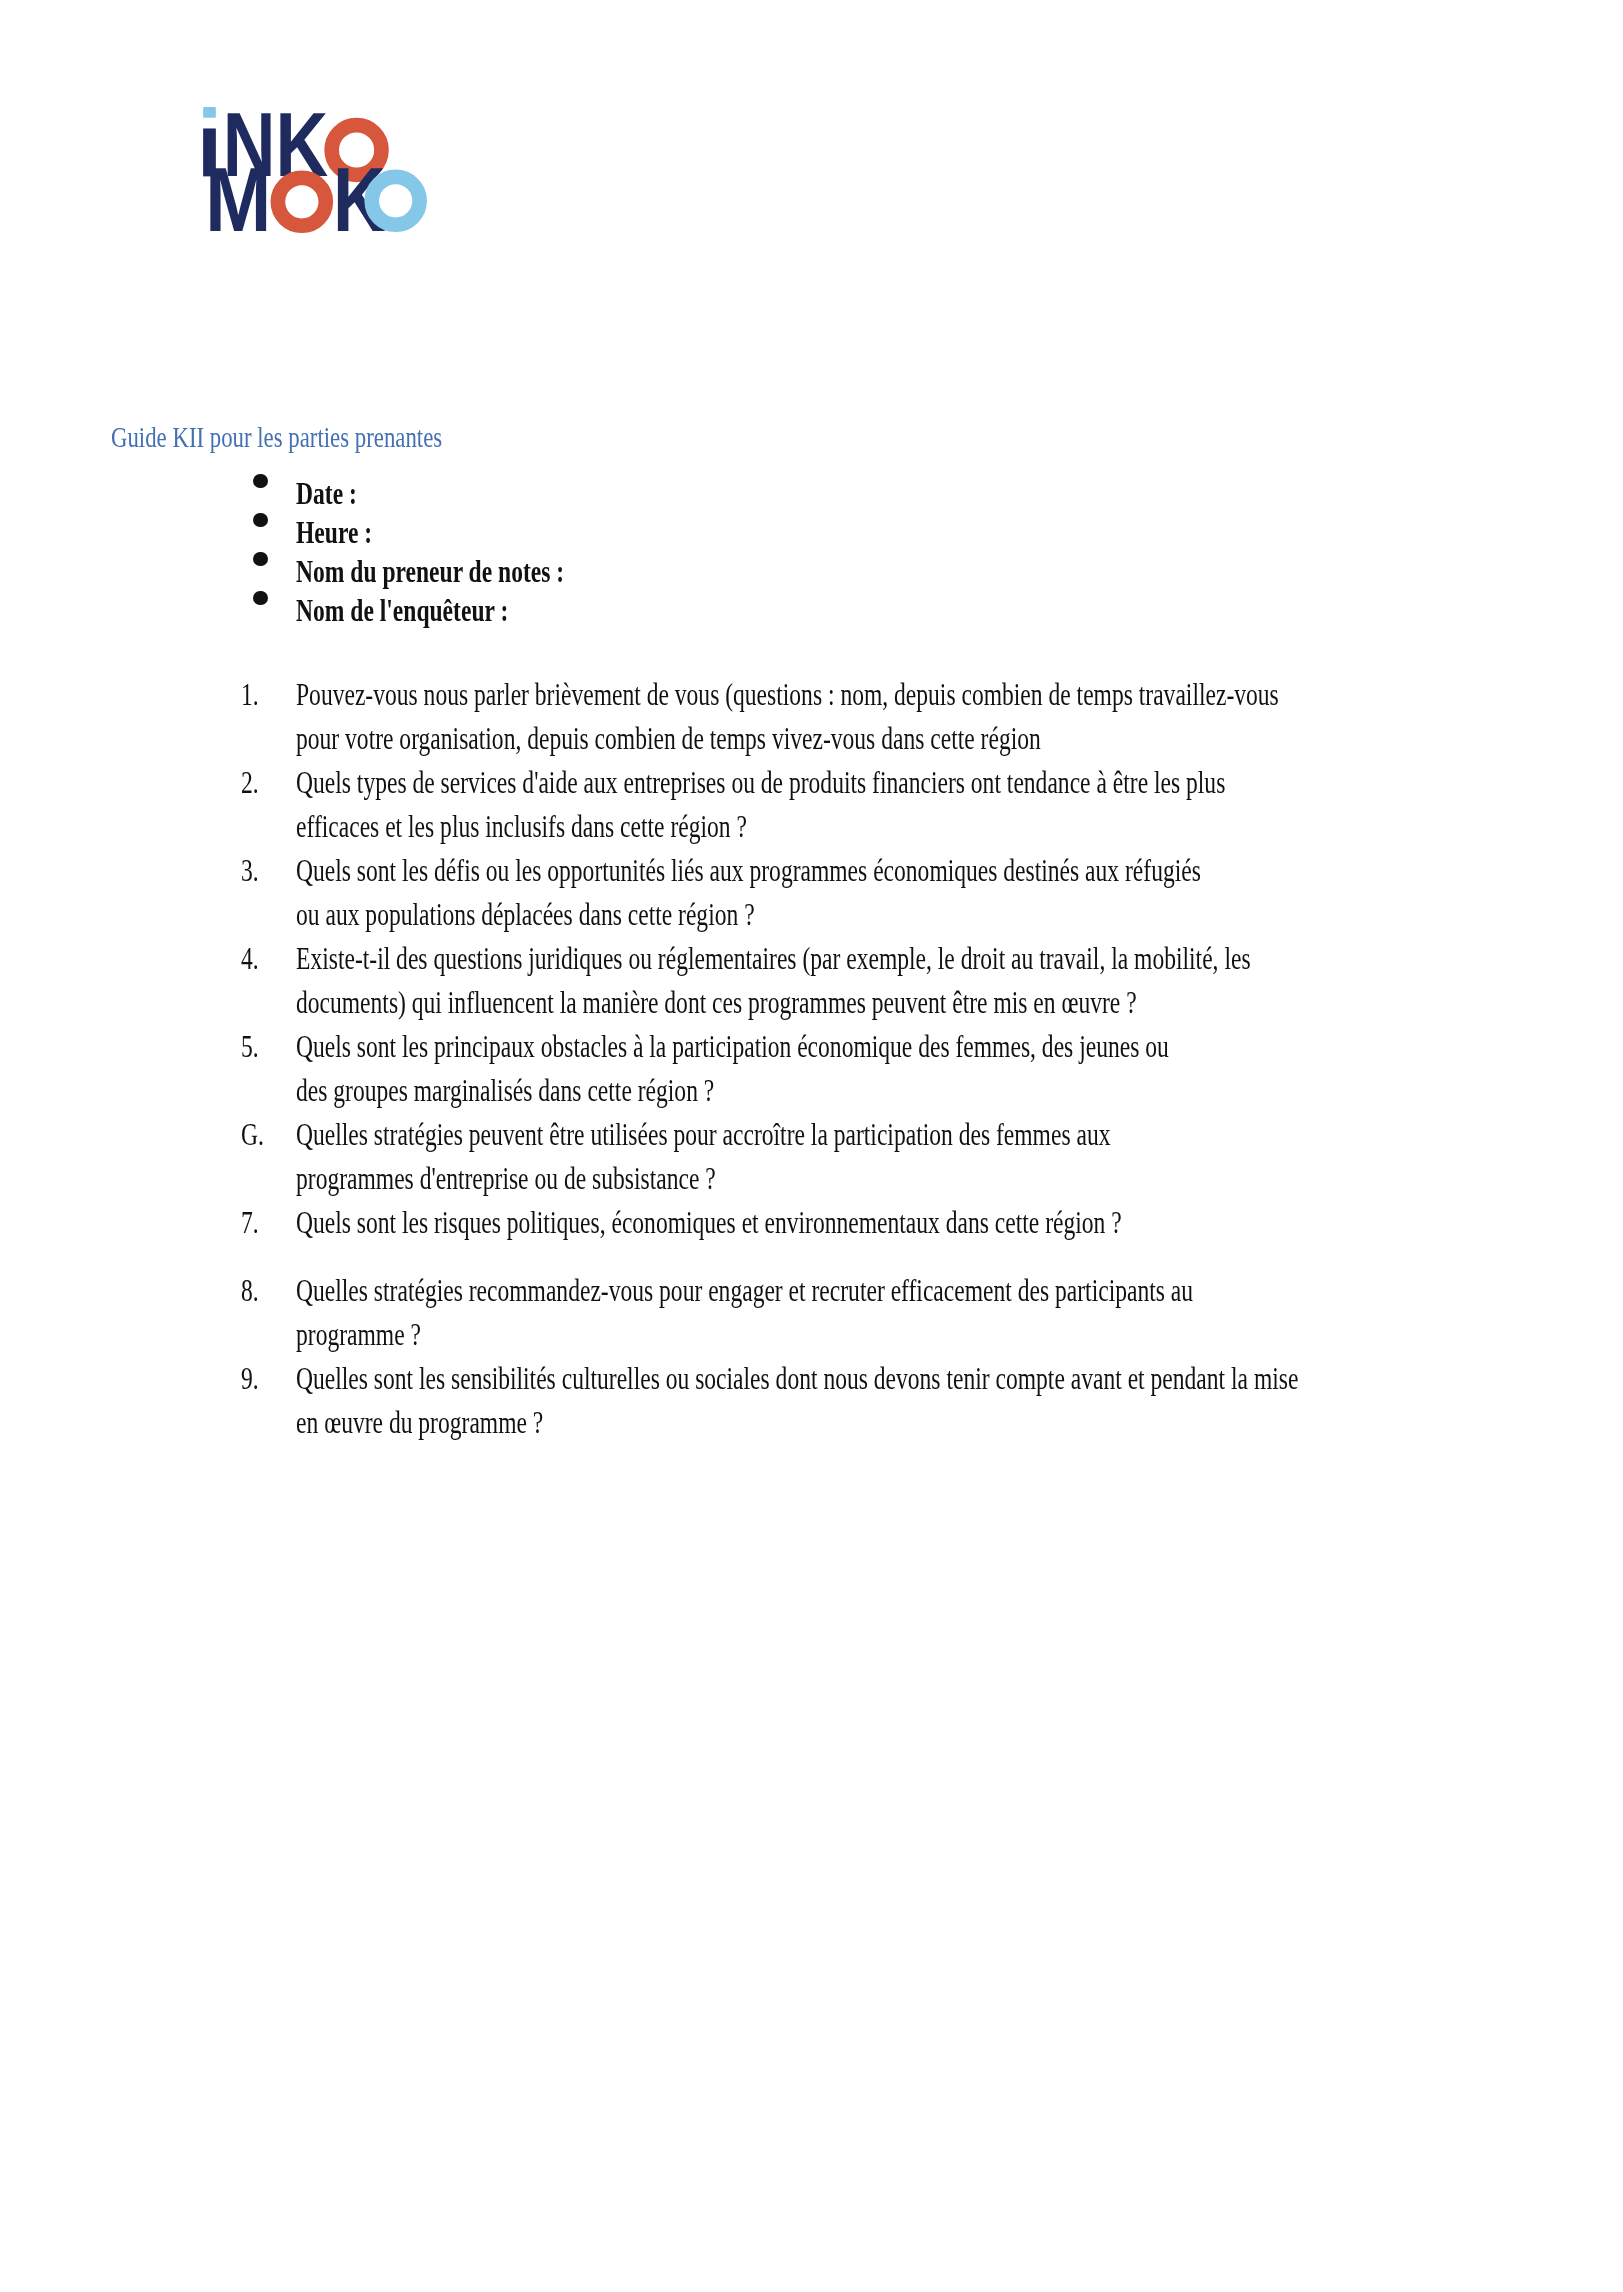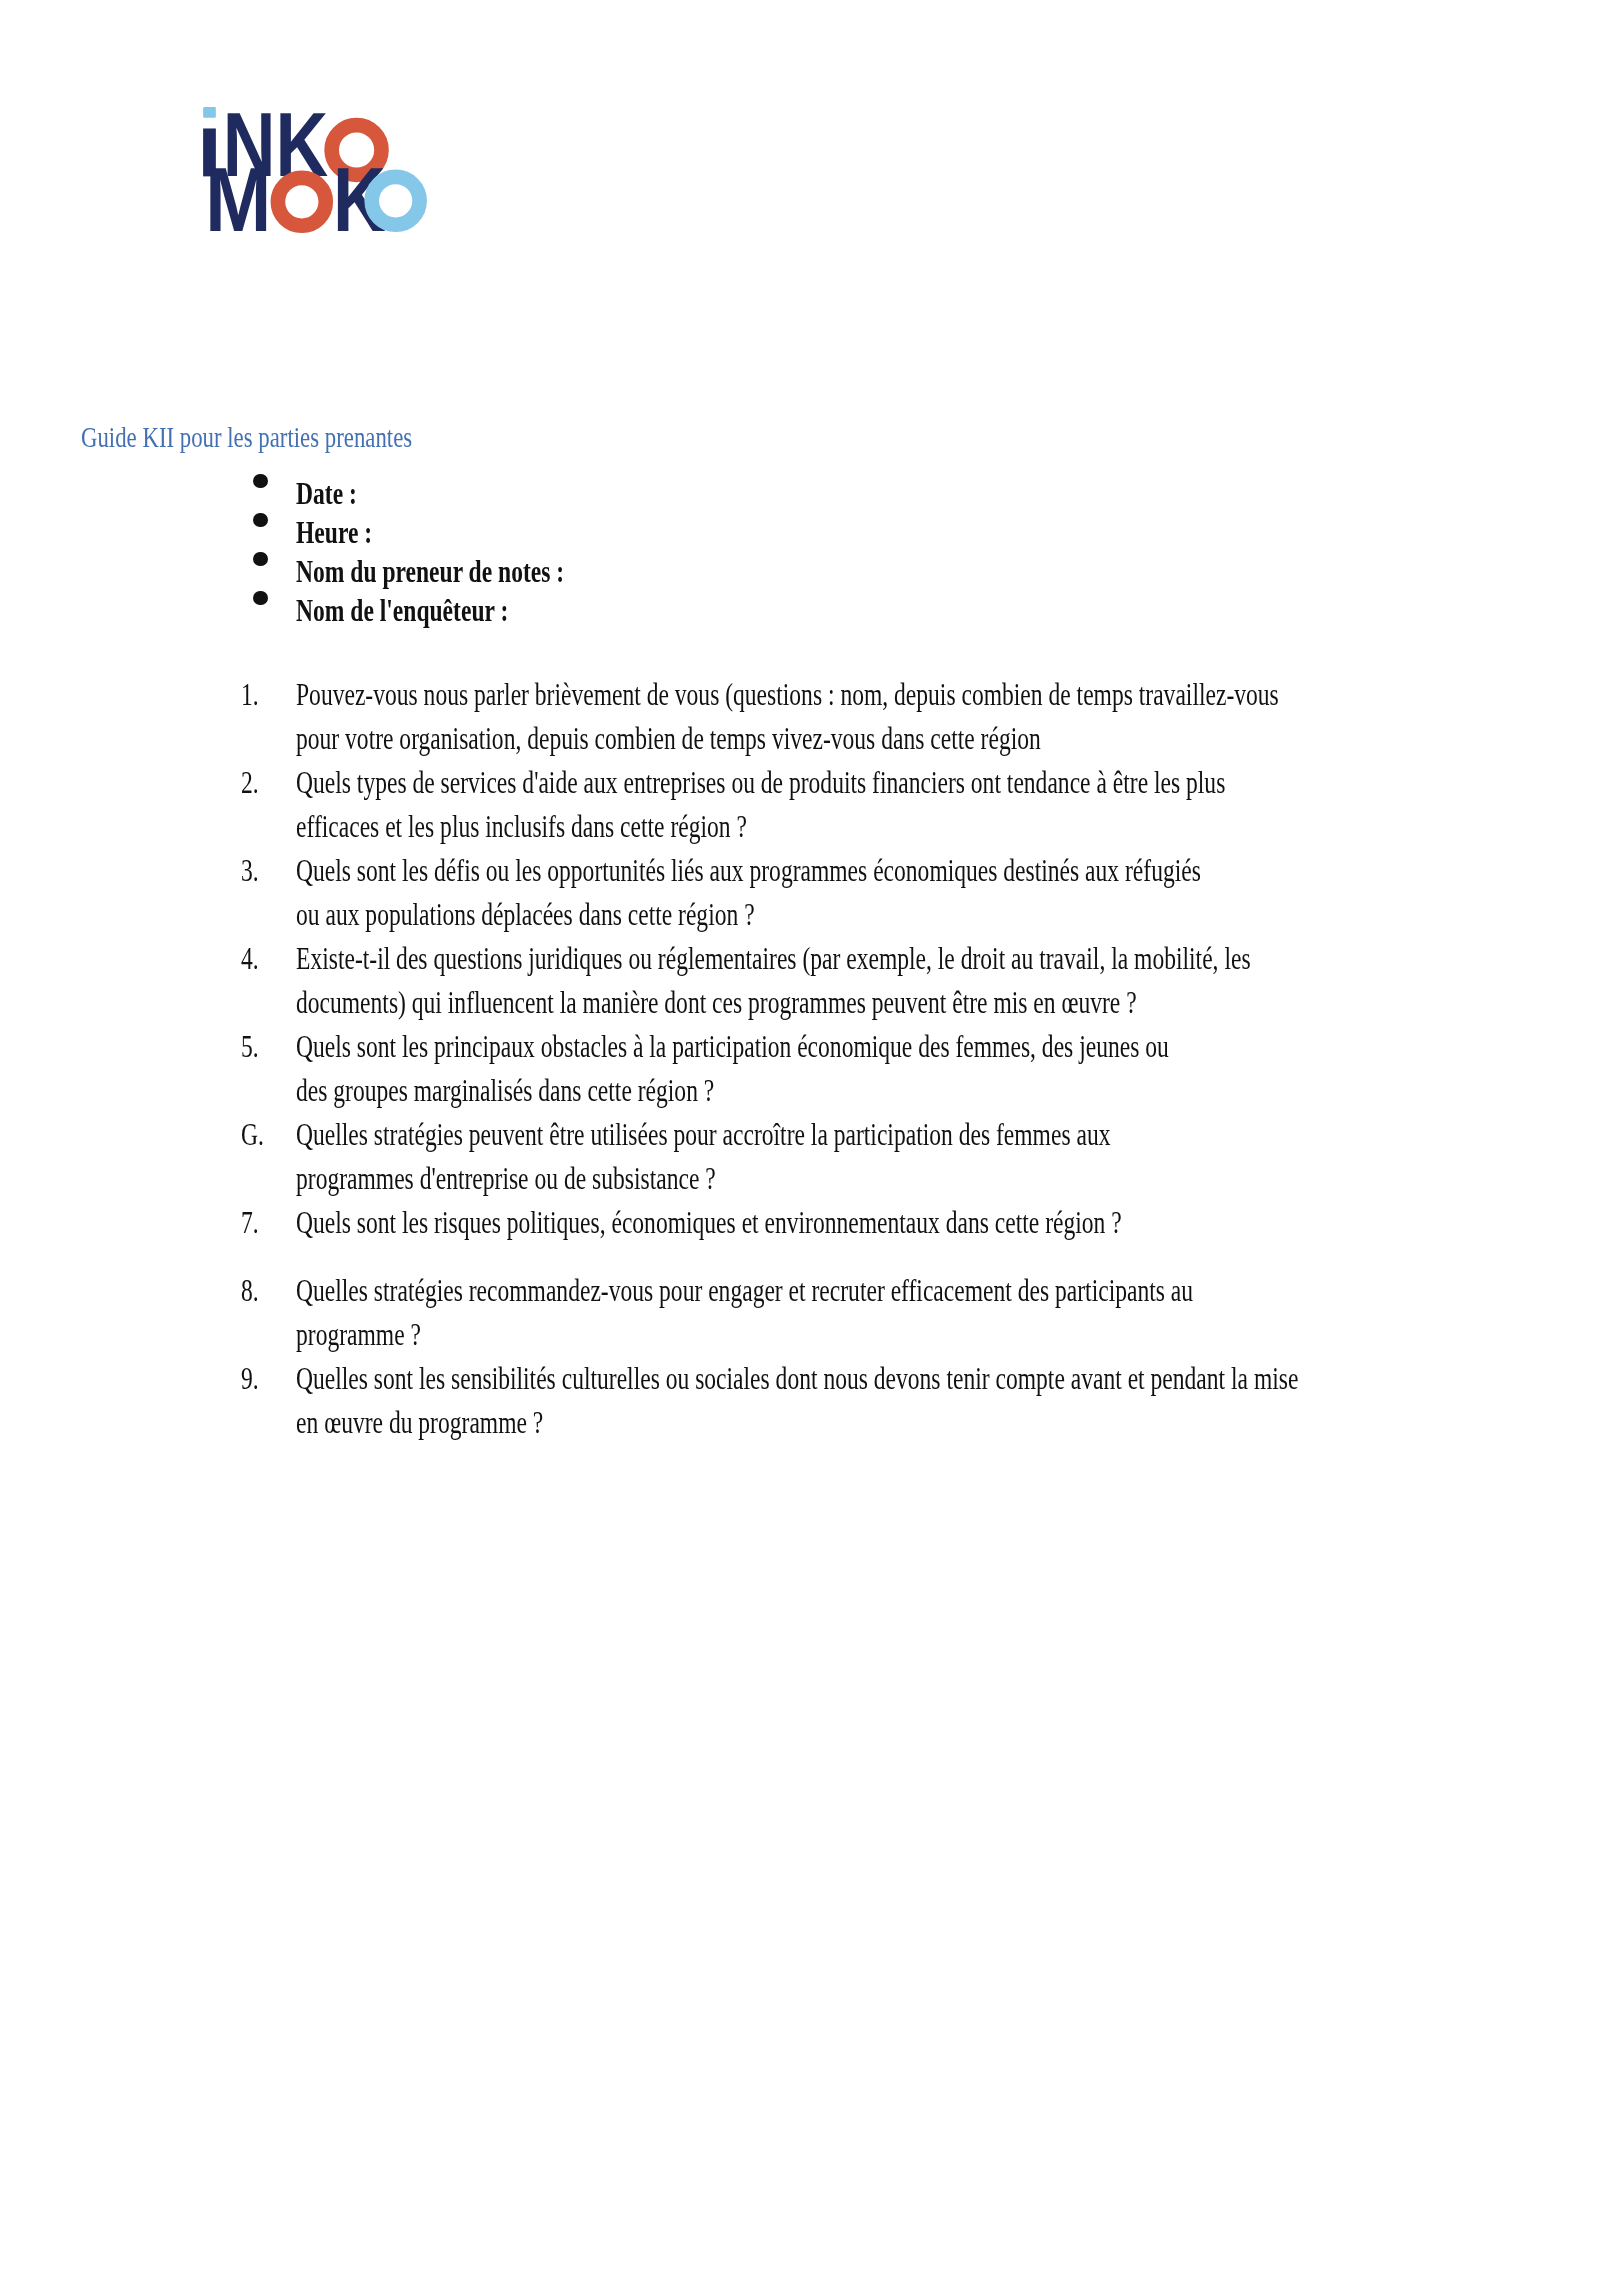--- a/index.html
+++ b/index.html
@@ -17,21 +17,21 @@
   .logo { position:absolute; left:203px; top:106px; width:227px; height:129px; }
   .logo text {
     font-family:"Liberation Sans", sans-serif;
     font-weight:bold;
   }
 
   
   .cond { display:inline-block; transform:scaleX(0.76); transform-origin:0 0; white-space:pre; }
 
   
-  .title-line { margin:417px 0 0 81px; font-size:30px; line-height:39px; }
+  .title-line { margin:417px 0 0 111px; font-size:30px; line-height:39px; }
 
   
   .bullets { margin:17.6px 0 0 253px; }
   .bullet-row { display:flex; align-items:flex-start; height:39px; }
   .bullet-dot { width:14.7px; height:14.7px; border-radius:50%; background:#111; flex:none; }
   .bullet-label { margin-left:28px; font-weight:bold; font-size:31px; line-height:39px; }
 
   
   .questions { margin:43px 0 0 241px; }
   .q-row { display:flex; align-items:flex-start; }

